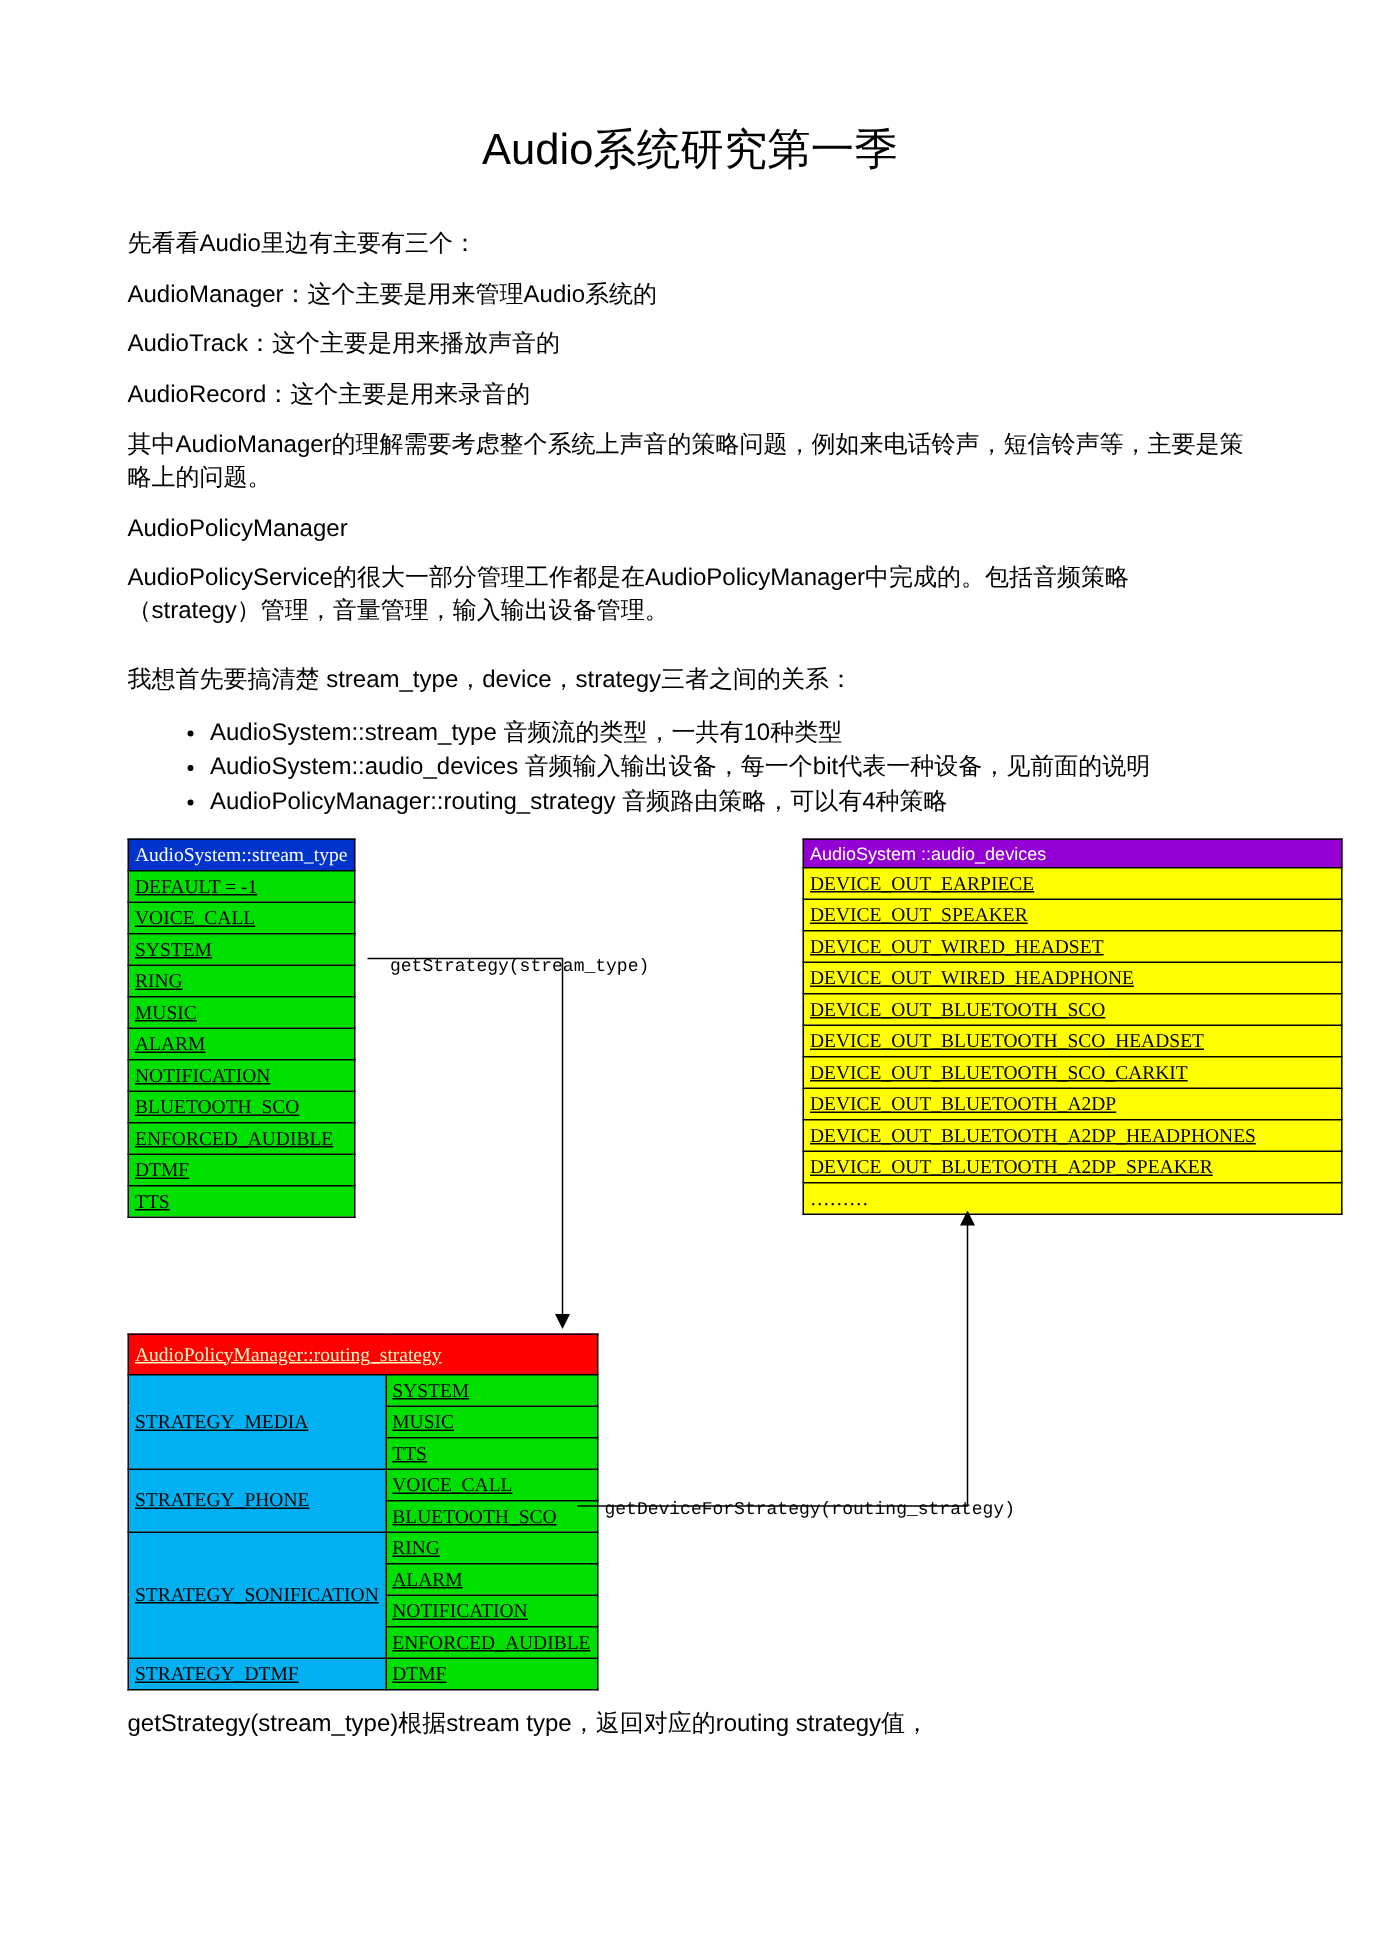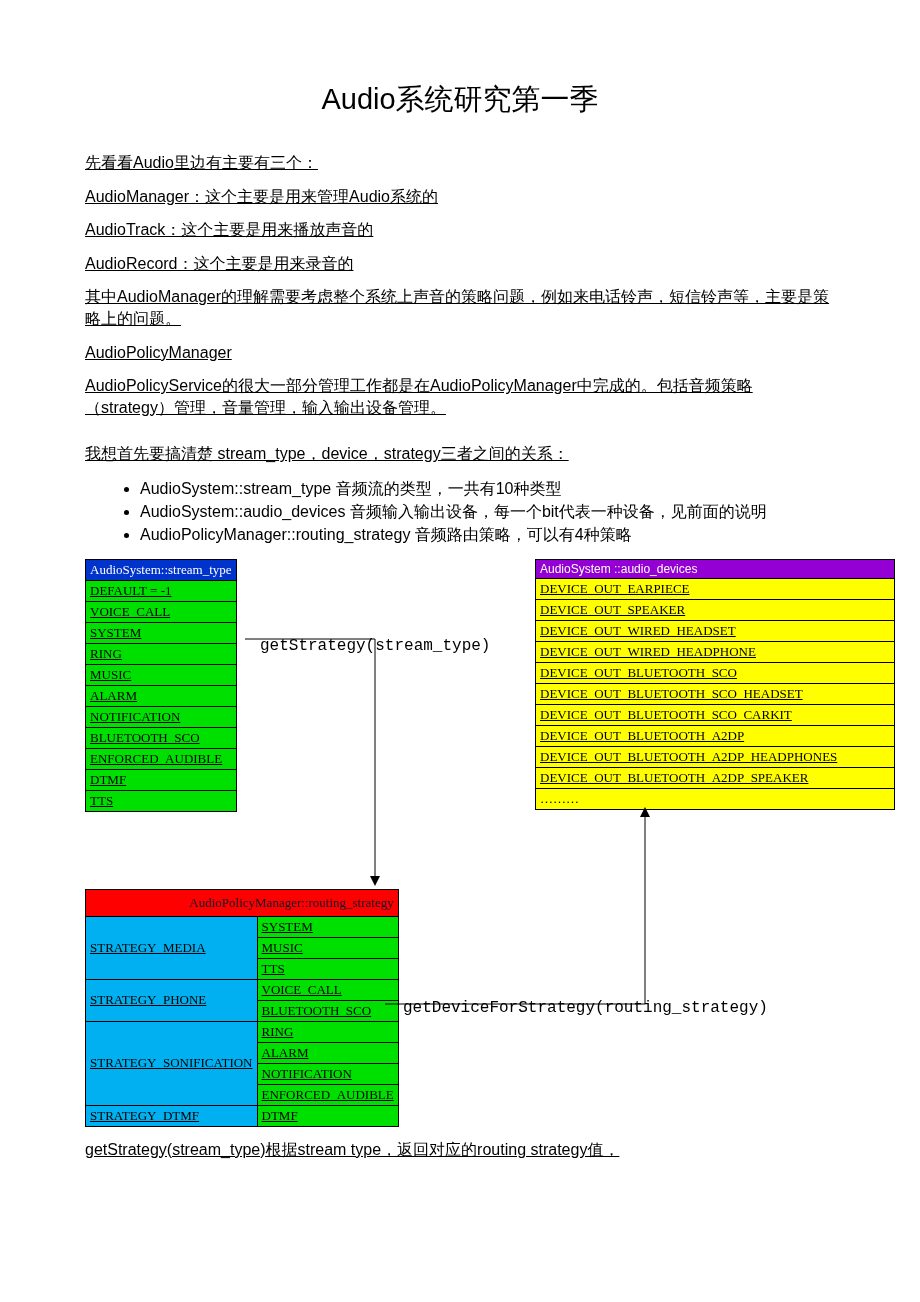--- a/index.html
+++ b/index.html
@@ -14,21 +14,20 @@
   h1 {
     text-align: center;
     font-size: 29px;
     font-weight: normal;
     margin: 0 0 32px 0;
   }
   p {
     margin: 0 0 12px 0;
     font-size: 16px;
     line-height: 1.35;
-    text-decoration: underline;
   }
   .section {
     margin-top: 25px;
   }
   ul.bullets {
     margin: 4px 0 12px 35px;
     padding: 0;
     list-style: disc;
     font-size: 16px;
     line-height: 1.45;
@@ -63,45 +62,46 @@
   #stream_tbl td { background: #00e000; text-decoration: underline; }
   
   #dev_tbl { left: 450; top: 0; right: auto; width: 360px;}
   #dev_tbl th { background: #9400d3; color: #fff; font-family: Arial, sans-serif; font-size:12px; }
   #dev_tbl td { background: #ffff00; text-decoration: underline; }
   #dev_tbl td.dots { text-decoration: none; }
   
   #rt_tbl { left: 0; top: 330px; width: 300px;}
   #rt_tbl th {
     background: #ff0000;
-    color: #0f172a;
-    text-align: right;
+    color: #fef9c3;
+    text-align: left;
     font-family: "Times New Roman", serif;
     height: 22px;
+    text-decoration: underline;
   }
   #rt_tbl td.strategy {
     background: #00b0f0;
     text-decoration: underline;
   }
   #rt_tbl td.item {
     background: #00e000;
     text-decoration: underline;
   }
   
   svg.arrows {
     position: absolute;
     left: 0; top: 0;
     width: 790px;
     height: 540px;
     pointer-events: none;
   }
   .fn-label {
     position: absolute;
     font-family: "Courier New", monospace;
-    font-size: 16px;
+    font-size: 12px;
   }
   .bottom-text {
     margin-top: 10px;
     font-size: 16px;
   }
 </style>
 </head>
 <body>
 
 <h1>Audio系统研究第一季</h1>

